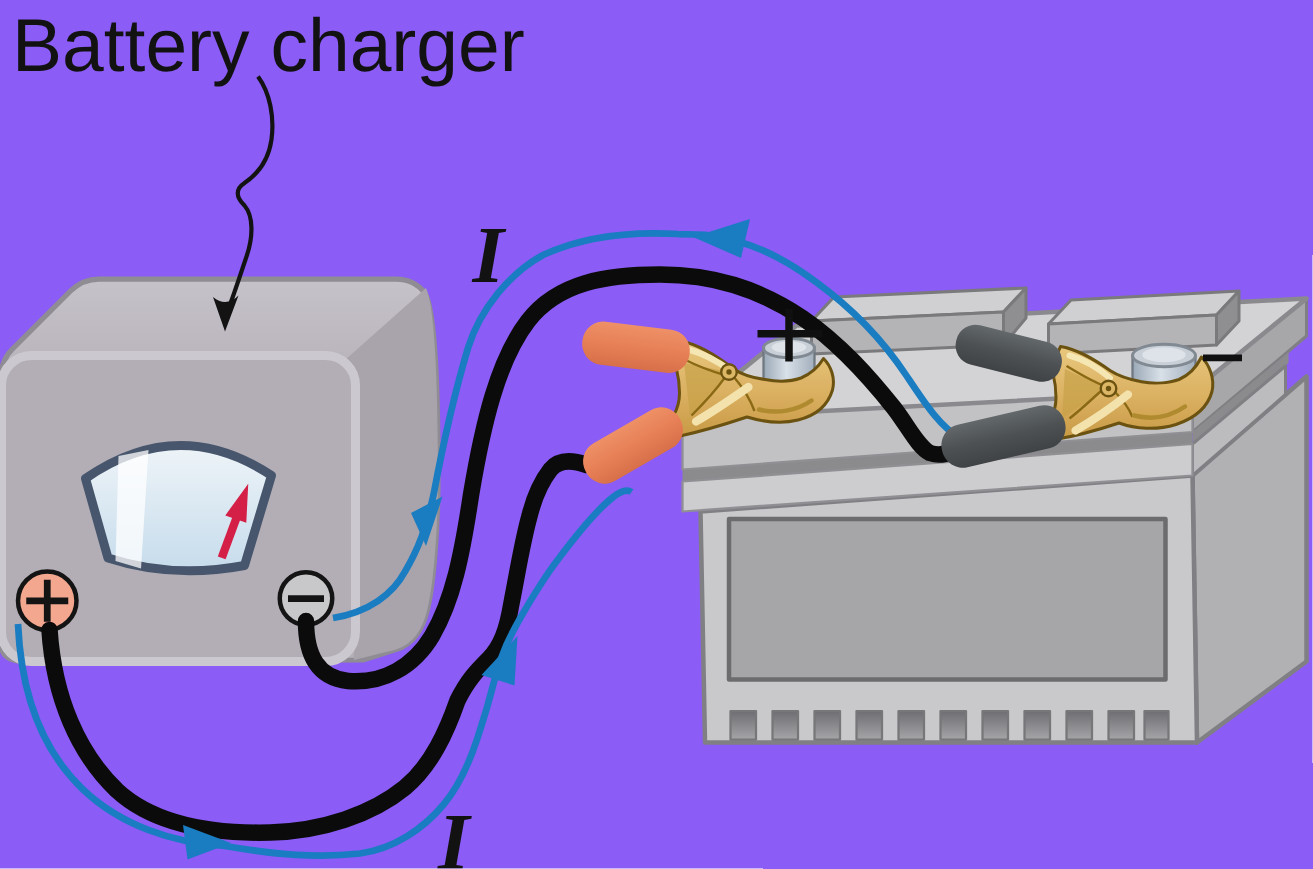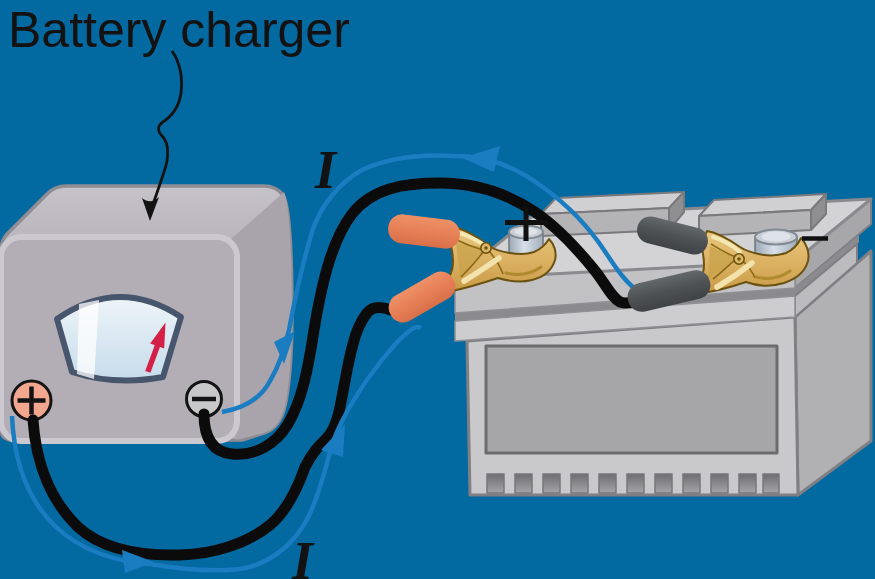--- a/index.html
+++ b/index.html
@@ -1,16 +1,16 @@
 <!DOCTYPE html>
 <html><head>
 <meta charset="utf-8">
 <style>
   html,body{margin:0;padding:0;background:#ffffff;}
-  #stage{position:relative;width:875px;height:579px;overflow:hidden;background:#0369a1;}
+  #stage{position:relative;width:875px;height:579px;overflow:hidden;background:#8b5cf6;}
   svg{display:block;}
 </style>
 </head>
 <body>
 <div id="stage">
 <svg width="875" height="579" viewBox="0 0 875 579" xmlns="http://www.w3.org/2000/svg">
 <defs>
   <linearGradient id="meterface" x1="0" y1="0" x2="0" y2="1">
     <stop offset="0" stop-color="#eef4f8"></stop>
     <stop offset="1" stop-color="#c6dcEC"></stop>

